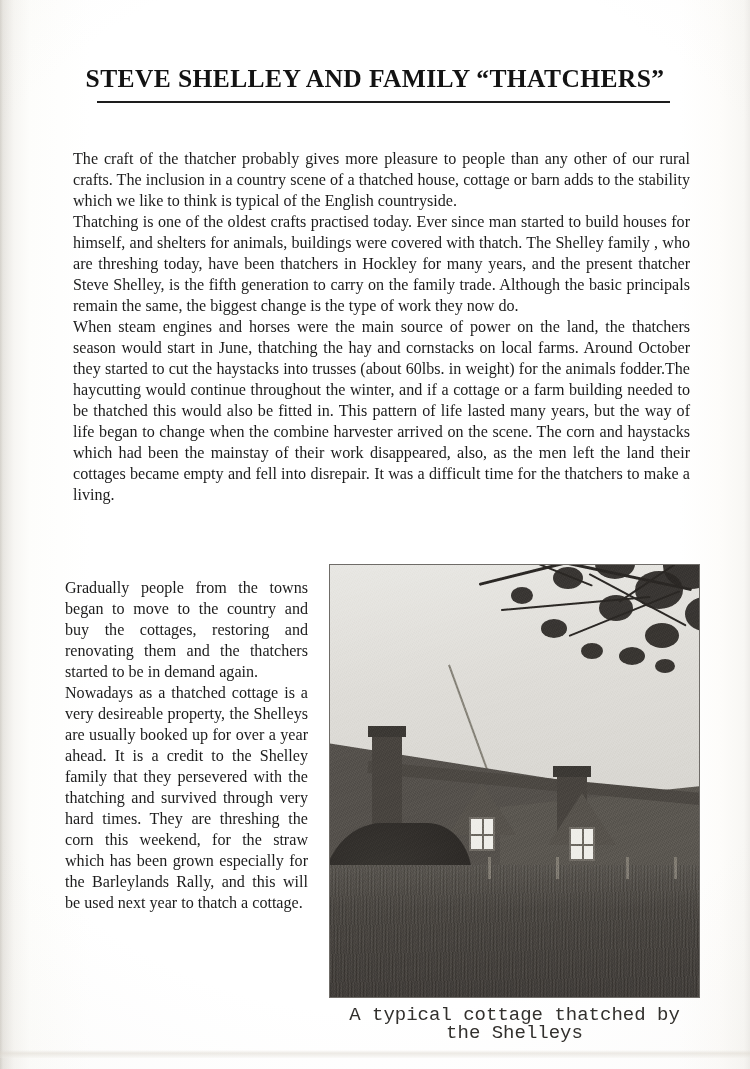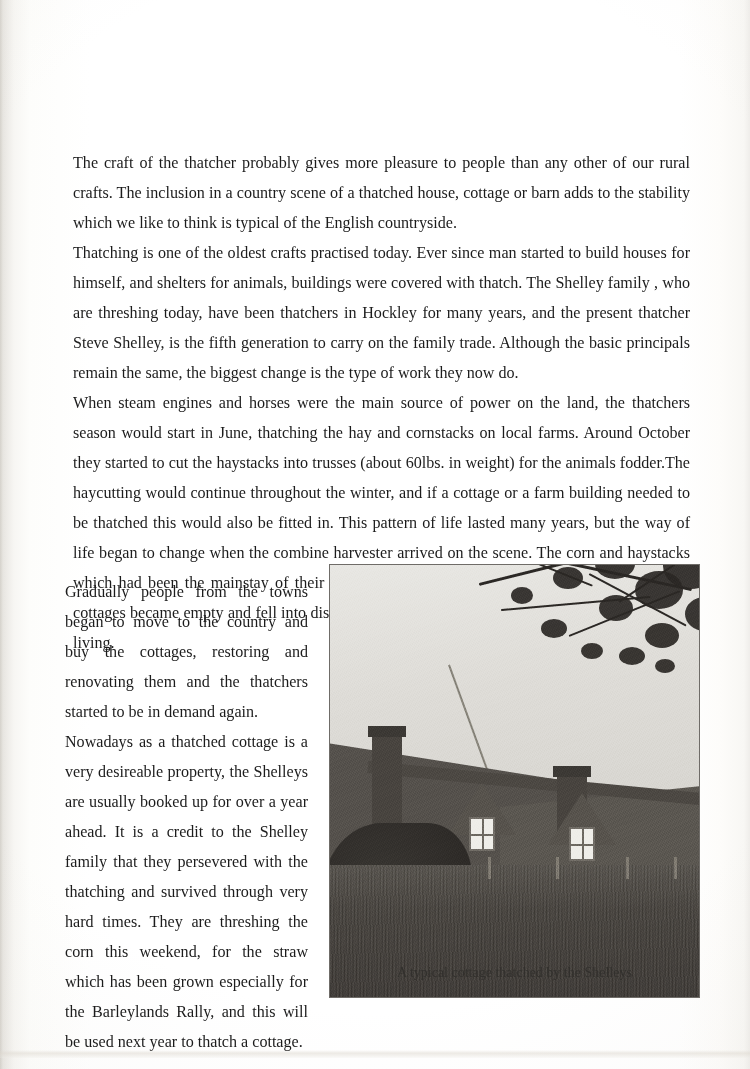--- a/index.html
+++ b/index.html
@@ -85,21 +85,21 @@
     top: 37px;
     width: 573px;
     height: 0;
     border-top: 2.2px solid #1d1d1d;
   }
 
   
   .body-col {
     position: absolute;
     font-size: 16.1px;
-    line-height: 30px;
+    line-height: 21px;
     color: #1c1c1c;
     text-align: justify;
     text-justify: inter-word;
     -webkit-hyphens: none;
     hyphens: none;
   }
   #text-full-width {
     left: 73px;
     top: 148px;
     width: 617px;
@@ -323,35 +323,40 @@
       repeating-linear-gradient(37deg, rgba(255,255,255,0.045) 0 1px, rgba(0,0,0,0.045) 1px 2px),
       repeating-linear-gradient(117deg, rgba(255,255,255,0.04) 0 1px, rgba(0,0,0,0.04) 1px 2px);
     mix-blend-mode: overlay;
     opacity: 0.9;
   }
 
   
   #photo-caption {
     position: absolute;
     left: 329px;
-    top: 964px;
+    top: 1006px;
     width: 371px;
     text-align: center;
-    font-size: 14px;
+    font-size: 19px;
     line-height: 18px;
     color: #32302d;
+    font-family: Liberation Mono, monospace;
   }
 </style>
 </head>
 <body>
 
 <div id="scan-page">
 
   <div class="paper-left-edge"></div>
 
+  <div id="article-heading">
+    <span class="heading-text">STEVE SHELLEY AND FAMILY “THATCHERS”</span>
+    <div class="heading-rule"></div>
+  </div>
 
   <div class="body-col" id="text-full-width">
     <p class="para">The craft of the thatcher probably gives more pleasure to people than any other of our rural crafts. The inclusion in a country scene of a thatched house, cottage or barn adds to the stability which we like to think is typical of the English countryside.</p>
     <p class="para">Thatching is one of the oldest crafts practised today. Ever since man started to build houses for himself, and shelters for animals, buildings were covered with thatch. The Shelley family , who are threshing today, have been thatchers in Hockley for many years, and the present thatcher Steve Shelley, is the fifth generation to carry on the family trade. Although the basic principals remain the same, the biggest change is the type of work they now do.</p>
     <p class="para">When steam engines and horses were the main source of power on the land, the thatchers season would start in June, thatching the hay and cornstacks on local farms. Around October they started to cut the haystacks into trusses (about 60lbs. in weight) for the animals fodder.The haycutting would continue throughout the winter, and if a cottage or a farm building needed to be thatched this would also be fitted in. This pattern of life lasted many years, but the way of life began to change when the combine harvester arrived on the scene. The corn and haystacks which had been the mainstay of their work disappeared, also, as the men left the land their cottages became empty and fell into disrepair. It was a difficult time for the thatchers to make a living.</p>
   </div>
 
   <div class="body-col" id="text-narrow-column">
     <p class="para">Gradually people from the towns began to move to the country and buy the cottages, restoring and renovating them and the thatchers started to be in demand again.</p>
     <p class="para">Nowadays as a thatched cottage is a very desireable property, the Shelleys are usually booked up for over a year ahead. It is a credit to the Shelley family that they persevered with the thatching and survived through very hard times. They are threshing the corn this weekend, for the straw which has been grown especially for the Barleylands Rally, and this will be used next year to thatch a cottage.</p>

